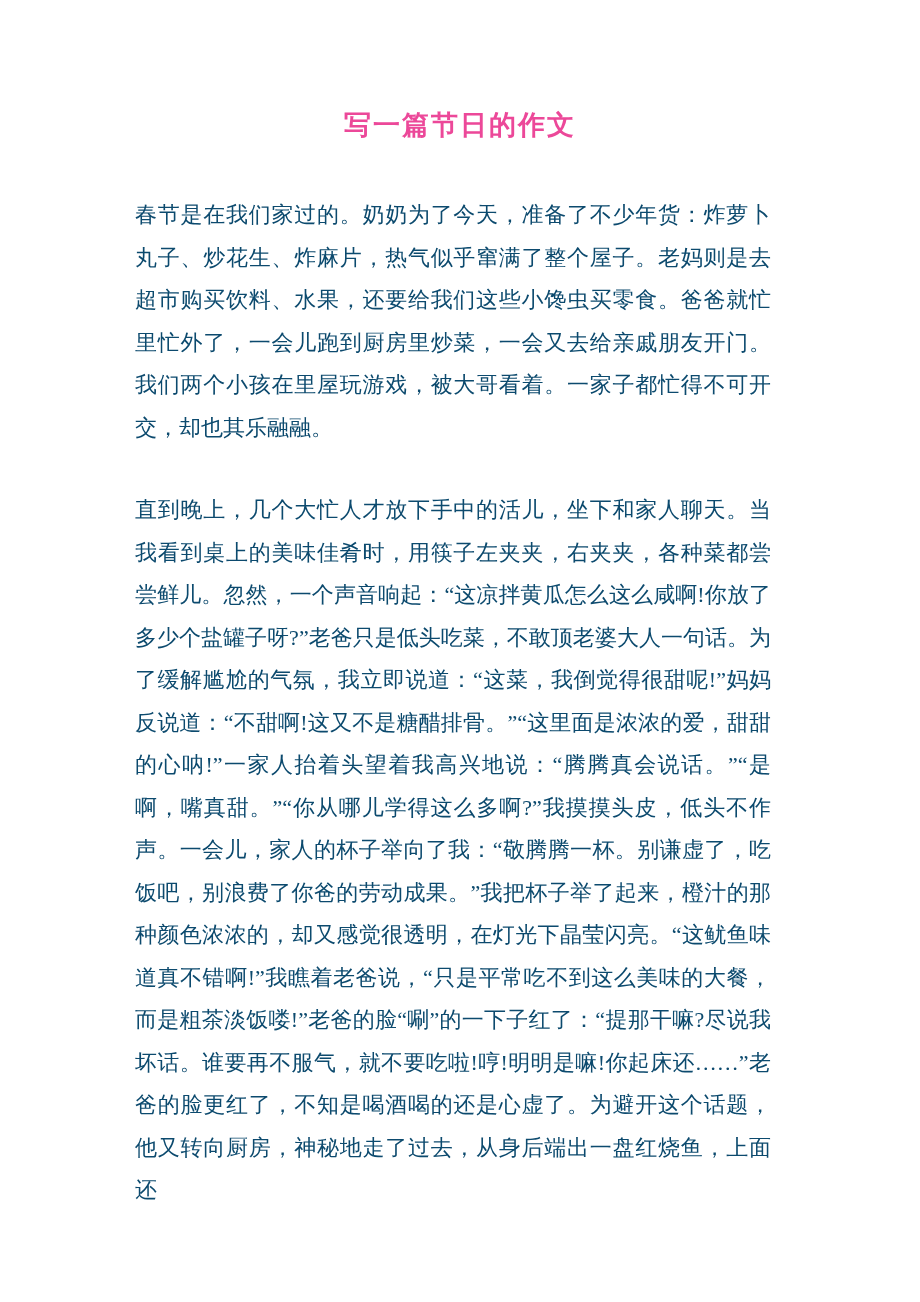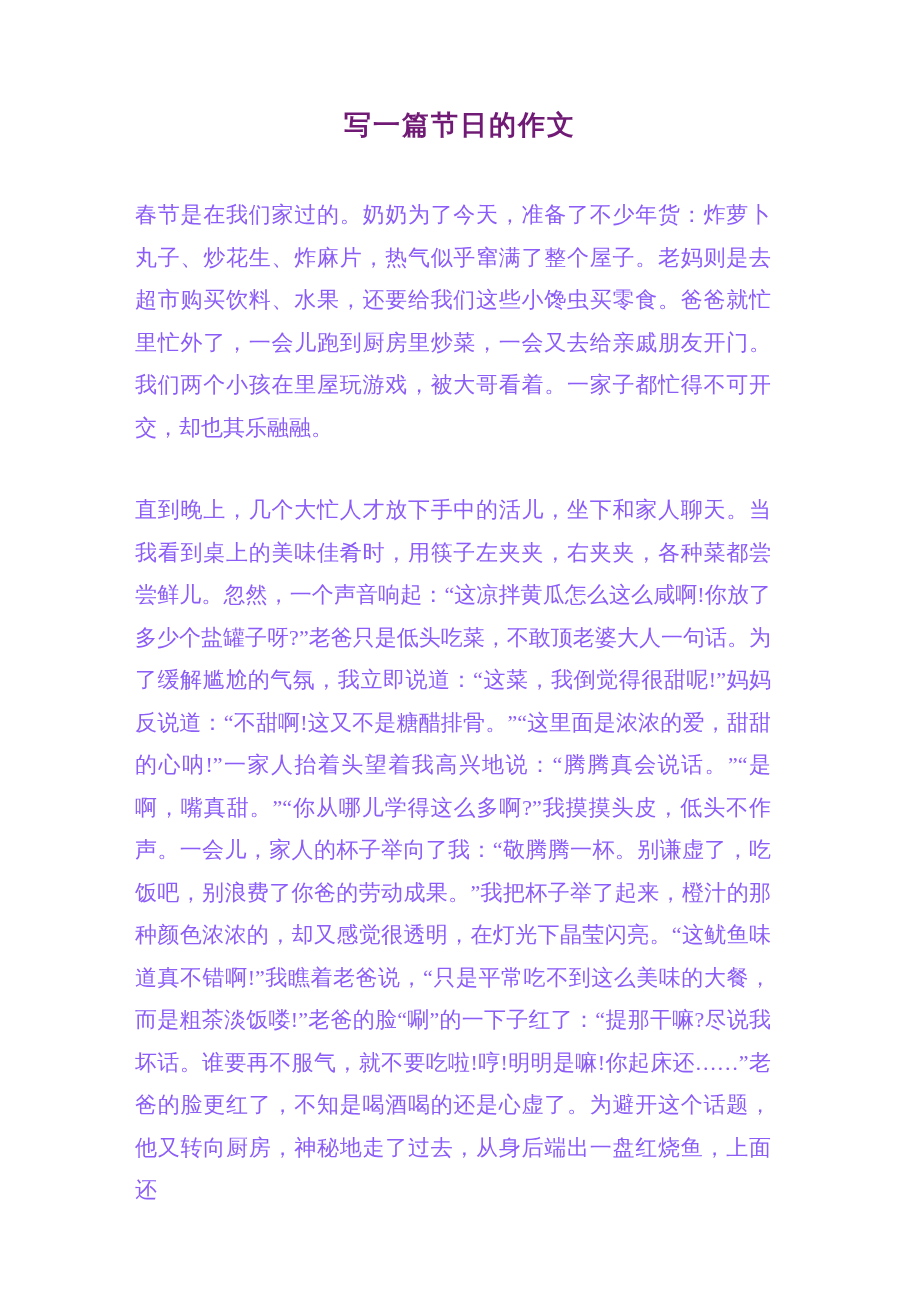--- a/index.html
+++ b/index.html
@@ -42,18 +42,18 @@
   }
   .doc-body p.para-2 {
     margin-top: 40px;
     font-family: Liberation Serif, serif;
   }
 </style>
 </head>
 <body>
 
 <div class="page">
-  <h1 class="doc-title" style="color: #701a75;">写一篇节日的作文</h1>
-  <div class="doc-body" style="color: #8b5cf6;">
+  <h1 class="doc-title" style="color: #ec4899;">写一篇节日的作文</h1>
+  <div class="doc-body" style="color: #0c4a6e;">
     <p class="para-1">春节是在我们家过的。奶奶为了今天，准备了不少年货：炸萝卜丸子、炒花生、炸麻片，热气似乎窜满了整个屋子。老妈则是去超市购买饮料、水果，还要给我们这些小馋虫买零食。爸爸就忙里忙外了，一会儿跑到厨房里炒菜，一会又去给亲戚朋友开门。我们两个小孩在里屋玩游戏，被大哥看着。一家子都忙得不可开交，却也其乐融融。</p>
     <p class="para-2">直到晚上，几个大忙人才放下手中的活儿，坐下和家人聊天。当我看到桌上的美味佳肴时，用筷子左夹夹，右夹夹，各种菜都尝尝鲜儿。忽然，一个声音响起：“这凉拌黄瓜怎么这么咸啊!你放了多少个盐罐子呀?”老爸只是低头吃菜，不敢顶老婆大人一句话。为了缓解尴尬的气氛，我立即说道：“这菜，我倒觉得很甜呢!”妈妈反说道：“不甜啊!这又不是糖醋排骨。”“这里面是浓浓的爱，甜甜的心呐!”一家人抬着头望着我高兴地说：“腾腾真会说话。”“是啊，嘴真甜。”“你从哪儿学得这么多啊?”我摸摸头皮，低头不作声。一会儿，家人的杯子举向了我：“敬腾腾一杯。别谦虚了，吃饭吧，别浪费了你爸的劳动成果。”我把杯子举了起来，橙汁的那种颜色浓浓的，却又感觉很透明，在灯光下晶莹闪亮。“这鱿鱼味道真不错啊!”我瞧着老爸说，“只是平常吃不到这么美味的大餐，而是粗茶淡饭喽!”老爸的脸“唰”的一下子红了：“提那干嘛?尽说我坏话。谁要再不服气，就不要吃啦!哼!明明是嘛!你起床还……”老爸的脸更红了，不知是喝酒喝的还是心虚了。为避开这个话题，他又转向厨房，神秘地走了过去，从身后端出一盘红烧鱼，上面还</p>
   </div>
 </div>
 
 </body></html>

